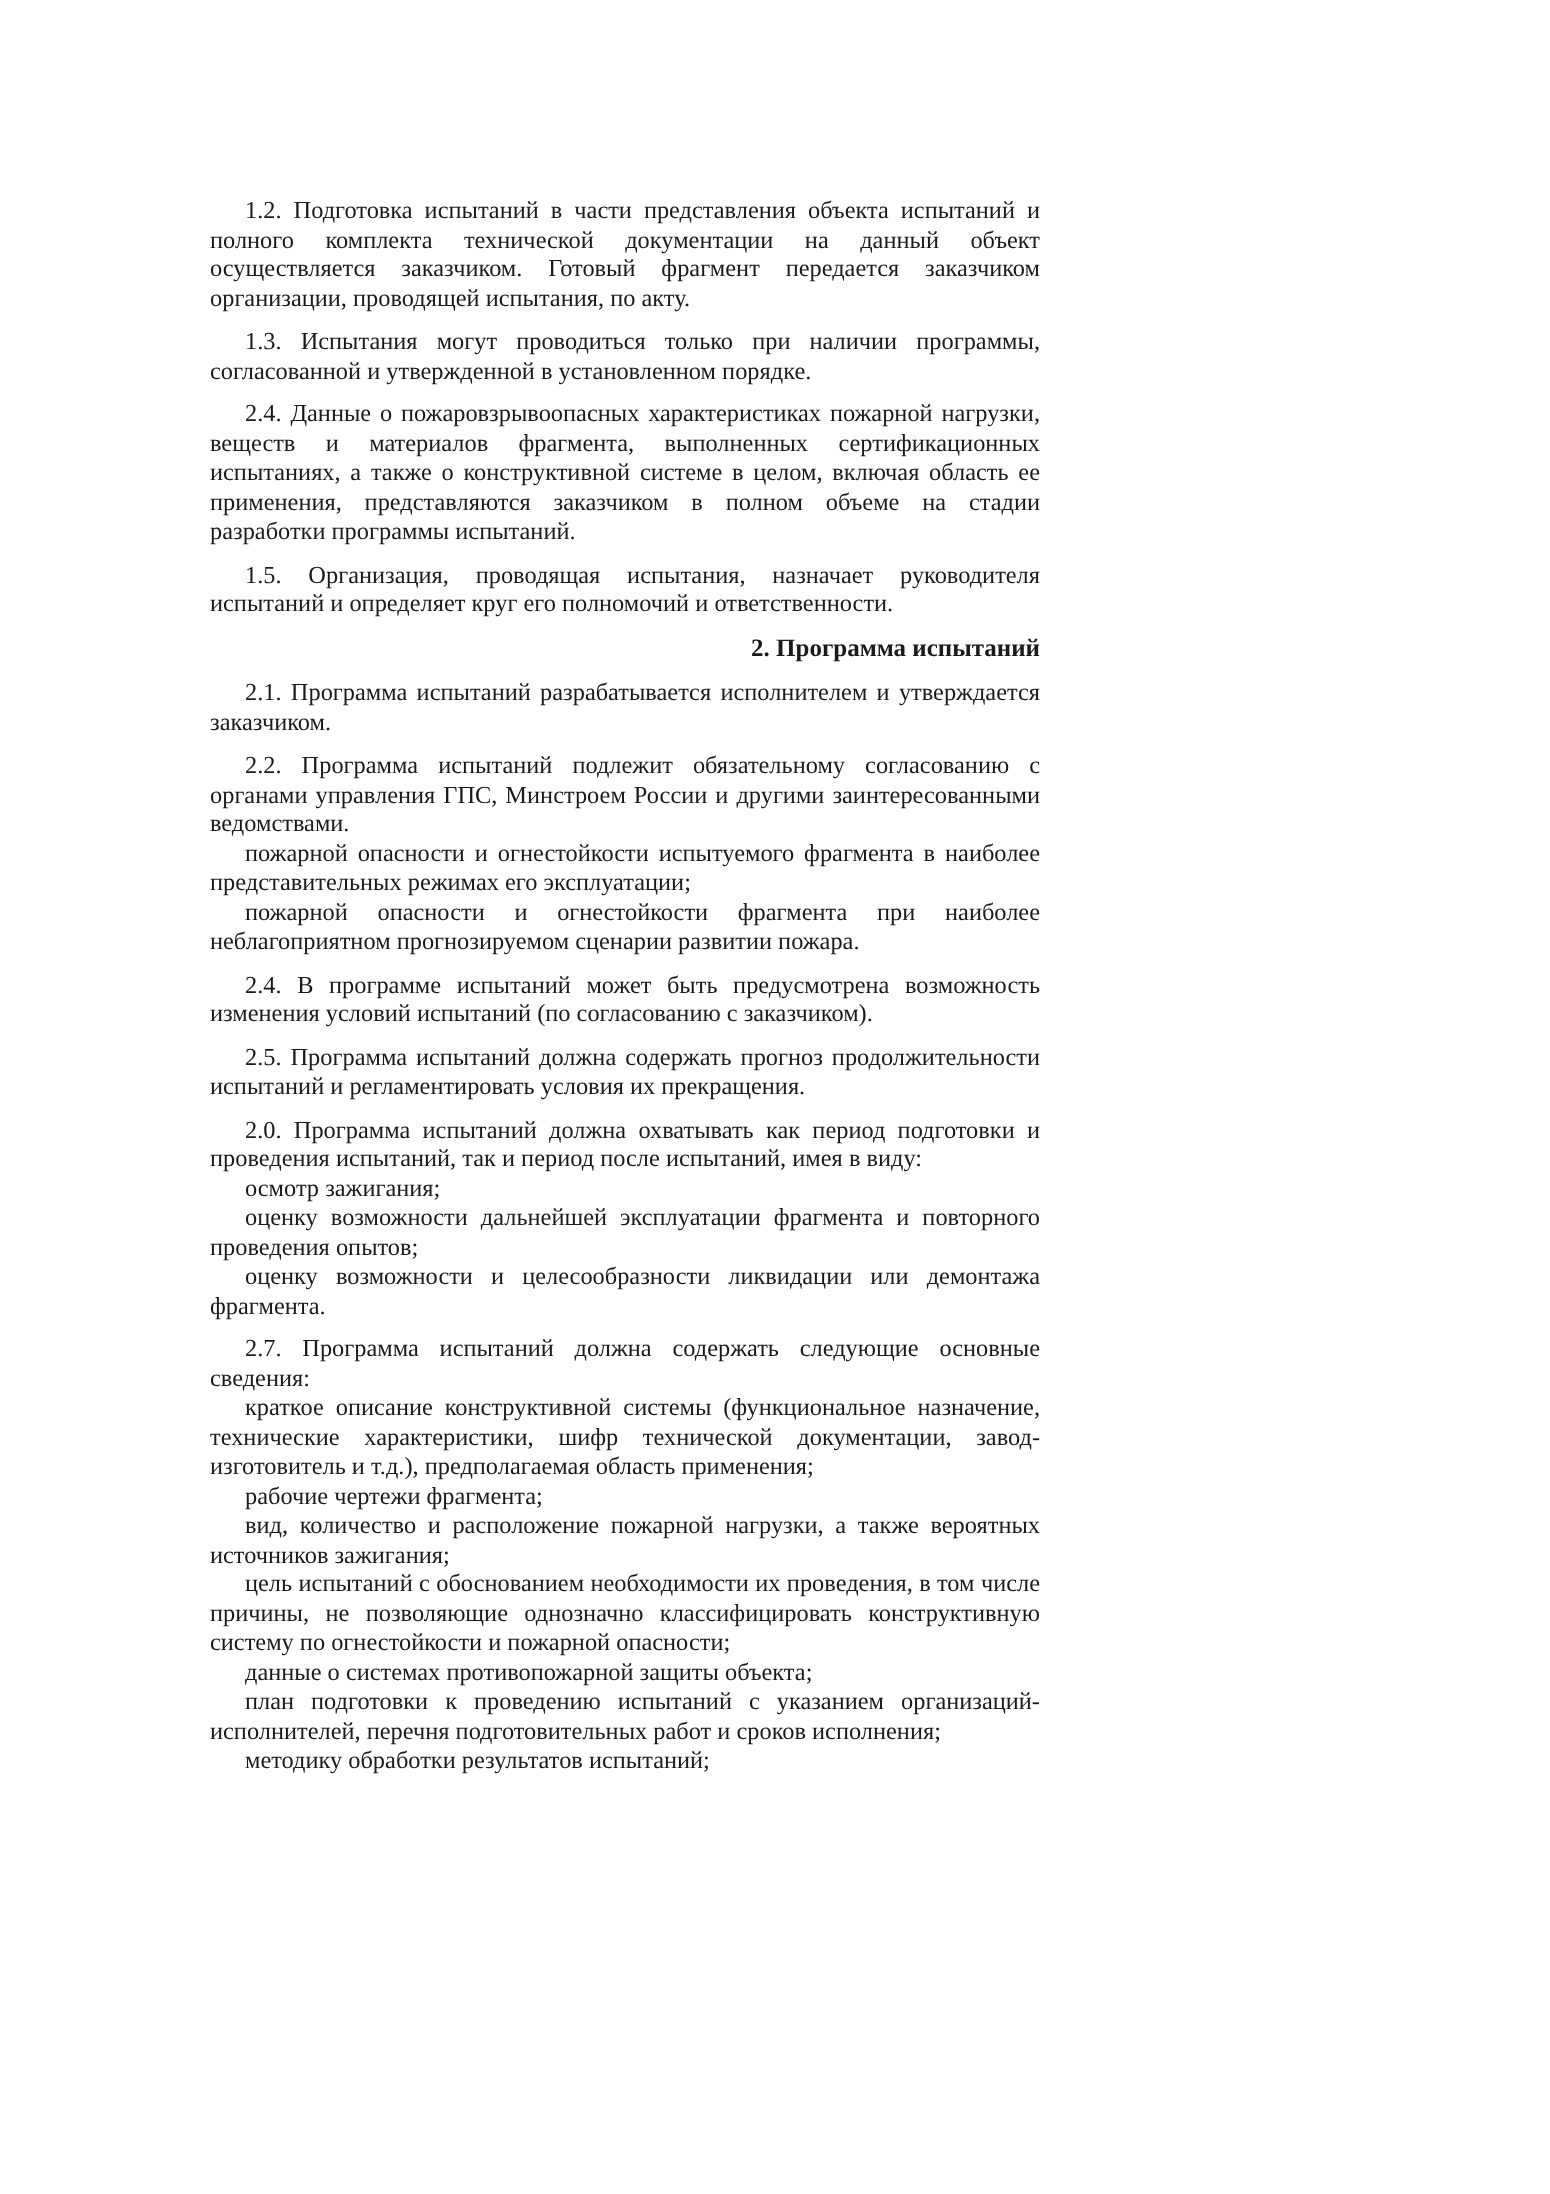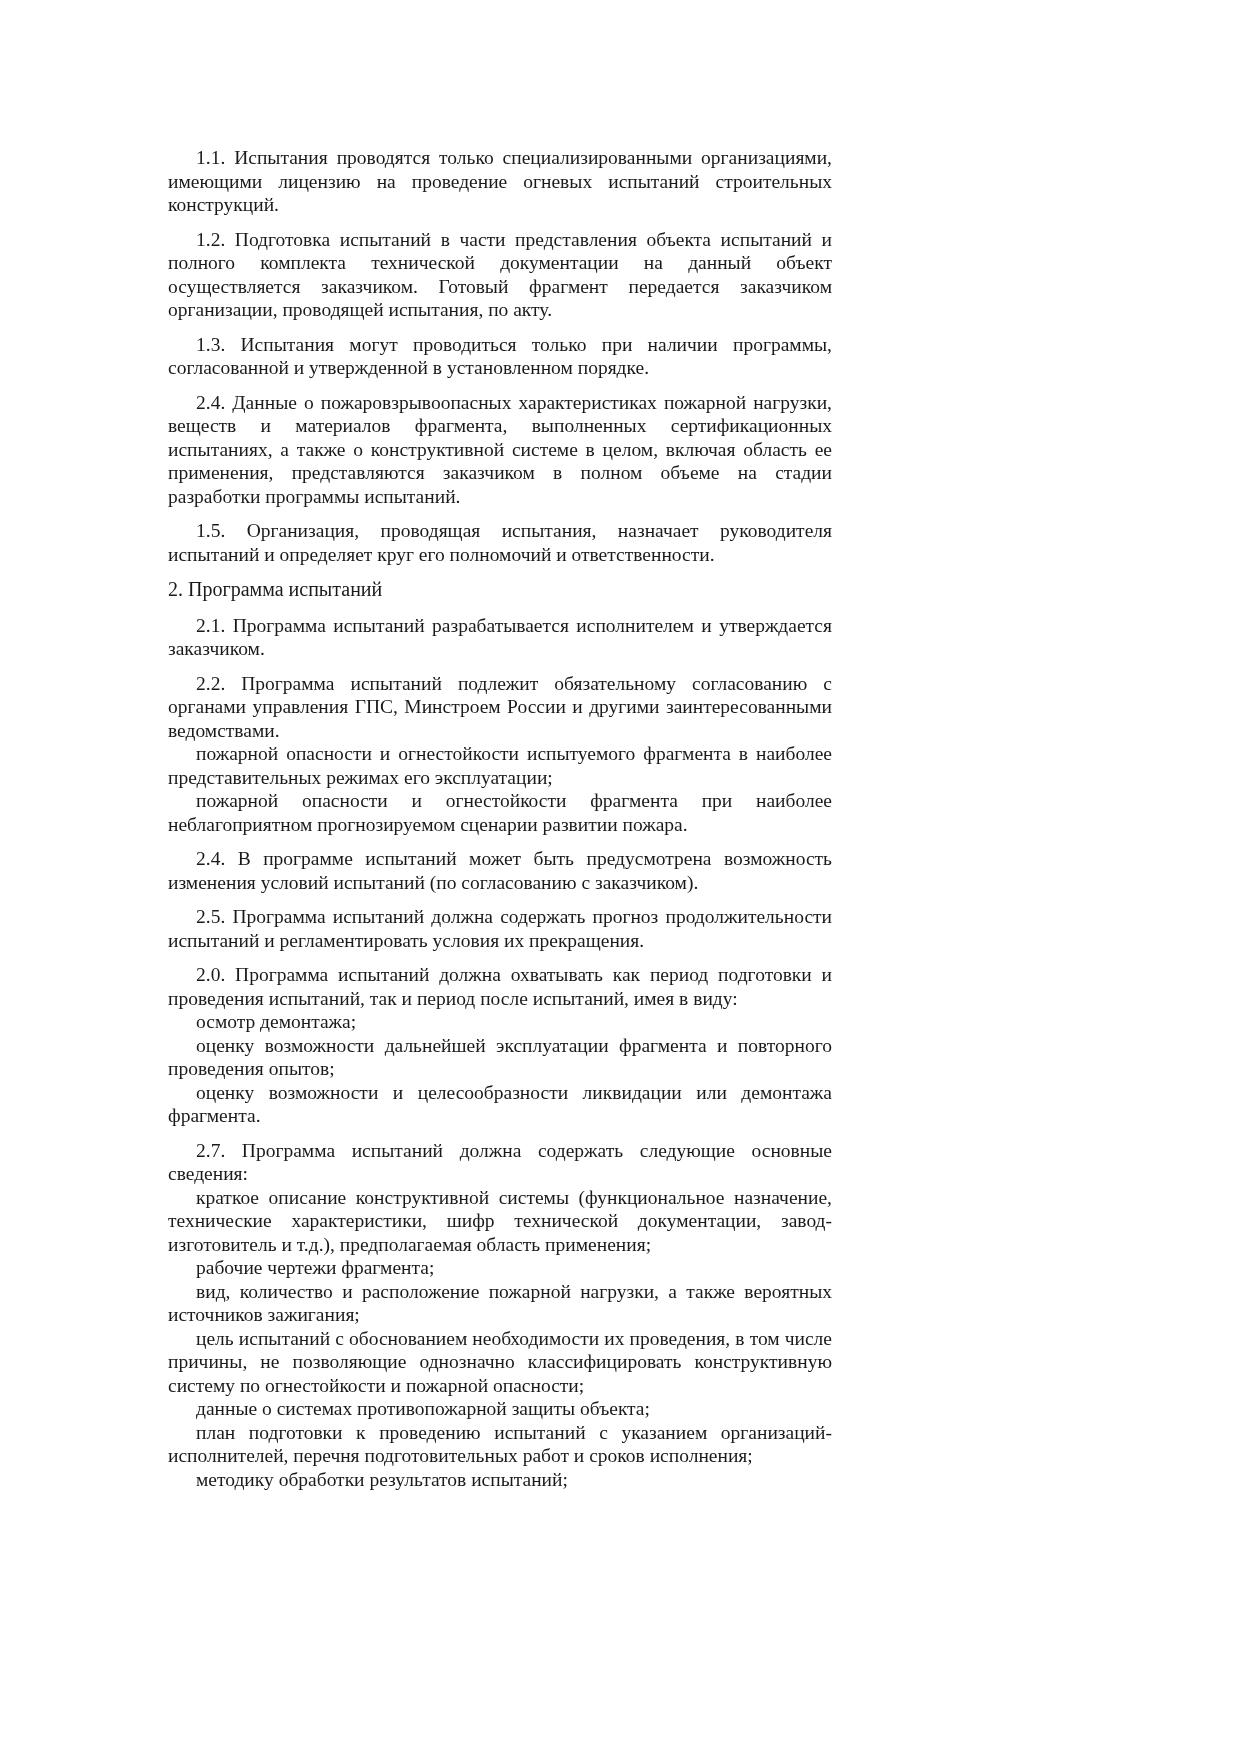--- a/index.html
+++ b/index.html
@@ -34,45 +34,44 @@
     margin-top: 11px;
   }
   p.para.first {
     margin-top: 0;
   }
   p.sub {
     margin-top: 0;
   }
   p.heading {
     margin: 12px 0 12px 0;
-    text-align: left;
-    font-weight: 400;
+    text-align: right;
+    font-weight: 700;
     text-indent: 0;
     font-size: 20px;
   }
 </style>
 </head>
 <body>
 
 <div class="page">
   <div class="doc">
-    <p class="para first">1.1. Испытания проводятся только специализированными организациями, имеющими лицензию на проведение огневых испытаний строительных конструкций.</p>
     <p class="para">1.2. Подготовка испытаний в части представления объекта испытаний и полного комплекта технической документации на данный объект осуществляется заказчиком. Готовый фрагмент передается заказчиком организации, проводящей испытания, по акту.</p>
     <p class="para">1.3. Испытания могут проводиться только при наличии программы, согласованной и утвержденной в установленном порядке.</p>
     <p class="para">2.4. Данные о пожаровзрывоопасных характеристиках пожарной нагрузки, веществ и материалов фрагмента, выполненных сертификаци­онных испытаниях, а также о конструктивной системе в целом, включая область ее применения, представляются заказчиком в полном объеме на стадии разработки программы испытаний.</p>
     <p class="para">1.5. Организация, проводящая испытания, назначает руководителя испытаний и определяет круг его полномочий и ответственности.</p>
     <p class="heading">2. Программа испытаний</p>
     <p class="para">2.1. Программа испытаний разрабатывается исполнителем и утверждается заказчиком.</p>
     <p class="para">2.2. Программа испытаний подлежит обязательному согласованию с органами управления ГПС, Минстроем России и другими заинтересованными ведомствами.</p>
     <p class="sub">пожарной опасности и огнестойкости испытуемого фрагмента в наиболее представительных режимах его эксплуатации;</p>
     <p class="sub">пожарной опасности и огнестойкости фрагмента при наиболее неблагоприятном прогнозируемом сценарии развитии пожара.</p>
     <p class="para">2.4. В программе испытаний может быть предусмотрена возможность изменения условий испытаний (по согласованию с заказчиком).</p>
     <p class="para">2.5. Программа испытаний должна содержать прогноз продолжительности испытаний и регламентировать условия их прекращения.</p>
     <p class="para">2.0. Программа испытаний должна охватывать как период подготовки и проведения испытаний, так и период после испытаний, имея в виду:</p>
-    <p class="sub">осмотр демонтажа;</p>
+    <p class="sub">осмотр зажигания;</p>
     <p class="sub">оценку возможности дальнейшей эксплуатации фрагмента и повторного проведения опытов;</p>
     <p class="sub">оценку возможности и целесообразности ликвидации или демонтажа фрагмента.</p>
     <p class="para">2.7. Программа испытаний должна содержать следующие основные сведения:</p>
     <p class="sub">краткое описание конструктивной системы (функциональное назначение, технические характеристики, шифр технической документации, завод-изготовитель и т.д.), предполагаемая область применения;</p>
     <p class="sub">рабочие чертежи фрагмента;</p>
     <p class="sub">вид, количество и расположение пожарной нагрузки, а также вероятных источников зажигания;</p>
     <p class="sub">цель испытаний с обоснованием необходимости их проведения, в том числе причины, не позволяющие однозначно классифицировать конструктивную систему по огнестойкости и пожарной опасности;</p>
     <p class="sub">данные о системах противопожарной защиты объекта;</p>
     <p class="sub">план подготовки к проведению испытаний с указанием организаций-исполнителей, перечня подготовительных работ и сроков исполнения;</p>
     <p class="sub">методику обработки результатов испытаний;</p>

